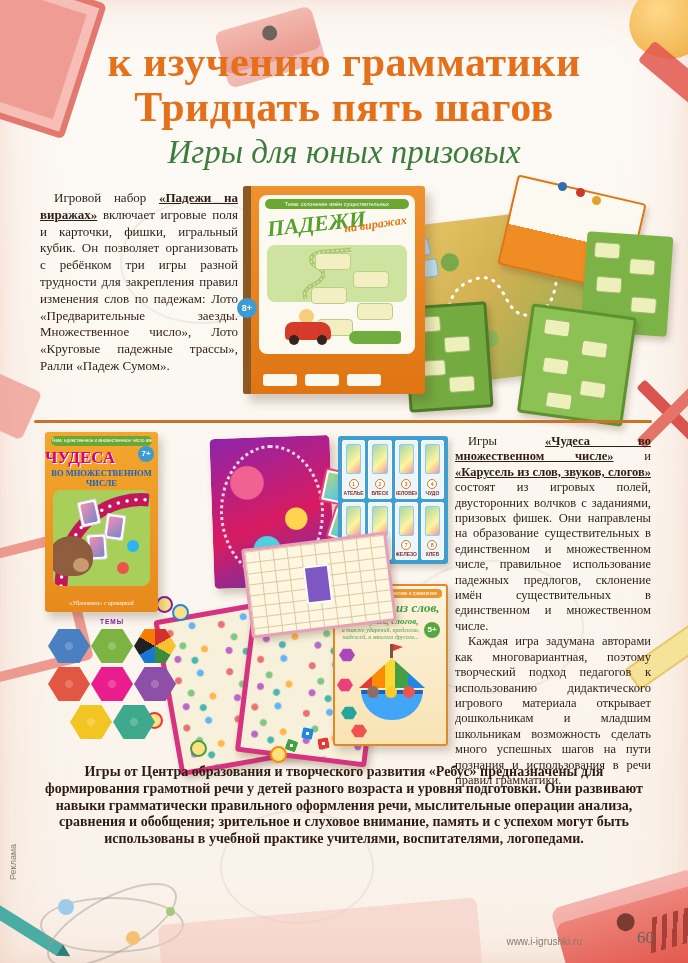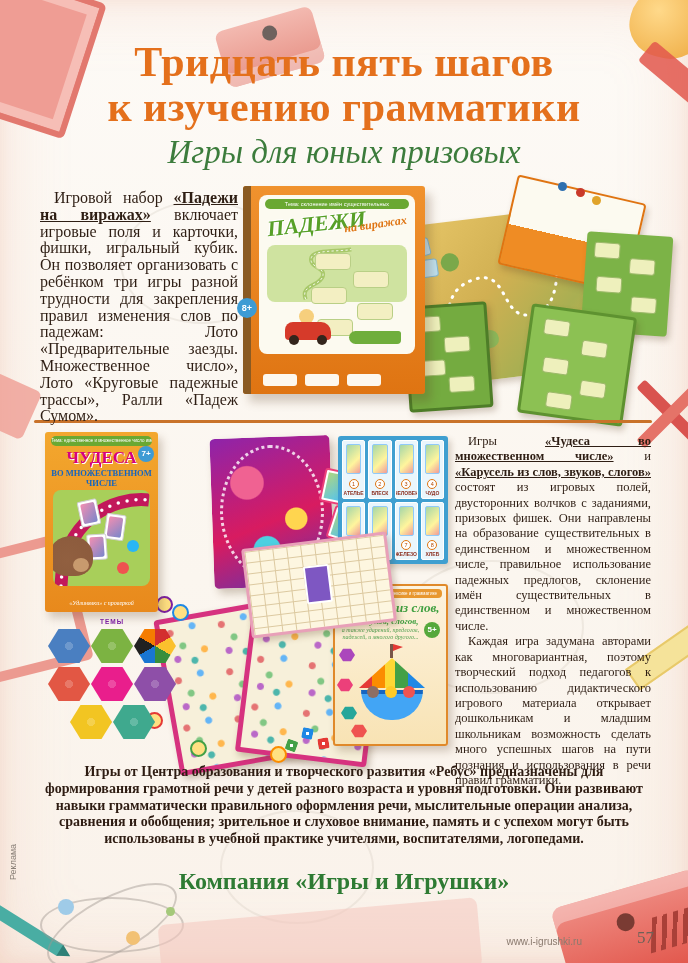--- a/index.html
+++ b/index.html
@@ -42,21 +42,21 @@
   .br-sharpener::before{content:"";position:absolute;right:16px;top:36px;width:44px;height:34px;
             background:repeating-linear-gradient(90deg,#a94038 0 5px,transparent 5px 11px);transform:skewX(-18deg);}
   .bottom-fade{left:160px;bottom:-18px;width:320px;height:70px;background:#f4c7bd;opacity:.55;transform:rotate(-5deg);border-radius:8px;}
   
   .title{position:absolute;left:0;right:0;top:40px;text-align:center;z-index:2;
          font-weight:bold;font-size:42px;line-height:1.08;color:#e4701c;letter-spacing:.5px;}
   .subtitle{position:absolute;left:0;right:0;top:134px;text-align:center;z-index:2;
          font-style:italic;font-size:33px;color:#3c7c3c;}
   
   .body-text{position:absolute;z-index:2;color:#2e1e14;text-align:justify;margin:0;}
-  .bt-left{left:40px;top:190px;width:198px;font-size:16px;line-height:16.8px;text-indent:14px;}
+  .bt-left{left:40px;top:190px;width:198px;font-size:13px;line-height:16.8px;text-indent:14px;}
   .bt-right{left:455px;top:434px;width:196px;font-size:12.5px;line-height:15.4px;}
   .bt-right p{margin:0;text-indent:13px;text-align:justify;}
   .bold-underline{font-weight:bold;text-decoration:underline;}
   .divider{position:absolute;left:34px;right:36px;top:420px;height:3px;background:#c9732a;border-radius:2px;z-index:1;}
   
   .bold-par{position:absolute;left:40px;right:40px;top:764px;z-index:2;text-align:center;
             font-weight:bold;font-size:14px;line-height:16.8px;color:#2e1c12;margin:0;}
   .company{position:absolute;left:0;right:0;top:868px;text-align:center;z-index:2;
             font-weight:bold;font-size:24px;color:#2e7b33;}
   .contacts{position:absolute;left:0;right:0;top:900px;text-align:center;z-index:2;
@@ -98,21 +98,21 @@
         background:linear-gradient(180deg,#fcfaf0 55%,#ef8c24 55%);border:2px solid #df7412;}
   .sp-green-r{left:176px;top:52px;width:86px;height:100px;transform:rotate(4deg);background:#7cb347;}
   .sp-stack-l{left:-2px;top:122px;width:78px;height:100px;transform:rotate(-4deg);background:#74ab40;border:3px solid #4e7d28;}
   .sp-stack-b{left:116px;top:128px;width:100px;height:104px;transform:rotate(8deg);background:#8cc153;border:3px solid #5e9230;}
   .sp .mini-cell{position:absolute;background:#eef0bc;border:1px solid #9cb96a;border-radius:3px;width:24px;height:14px;}
   .sp-card{position:absolute;width:26px;height:16px;background:#bfe0ee;border:1px solid #7fb6d2;border-radius:3px;}
   .sp-dot{position:absolute;border-radius:50%;width:9px;height:9px;}
   
   .box2{position:absolute;left:45px;top:432px;width:113px;height:180px;z-index:2;border-radius:3px;
         background:linear-gradient(180deg,#f3a72e,#e8891c);box-shadow:4px 6px 8px rgba(90,60,30,.25);}
-  .box2 .t1{position:absolute;left:0;right:0;top:16px;text-align:center;font-weight:bold;font-size:17px;color:#d6007f;
+  .box2 .t1{position:absolute;left:0;right:0;top:16px;text-align:left;font-weight:bold;font-size:17px;color:#d6007f;
         text-shadow:1px 1px 0 #fff;}
   .box2 .t2{position:absolute;left:0;right:0;top:36px;text-align:center;font-weight:bold;font-size:8.5px;color:#1565c0;}
   .box2 .t3{position:absolute;left:0;right:0;top:46px;text-align:center;font-weight:bold;font-size:8.5px;color:#1565c0;}
   .box2 .age{right:4px;top:14px;width:16px;height:16px;line-height:16px;font-size:8px;background:#3d9bd4;}
   .box2 .panel{position:absolute;left:8px;right:8px;top:58px;bottom:26px;background:#a8cf5a;border-radius:8px;overflow:hidden;}
   .box2 .hedge{position:absolute;left:-4px;bottom:10px;width:44px;height:40px;border-radius:50% 50% 40% 40%;
         background:radial-gradient(circle at 40% 60%,#a9765033,transparent),#8b5a3c;}
   .box2 .hedge::after{content:"";position:absolute;right:4px;bottom:4px;width:16px;height:14px;border-radius:50%;background:#c89a6e;}
   .box2 .mini-card{position:absolute;width:18px;height:24px;background:#fff;border:1px solid #d0d0d0;border-radius:2px;}
   .box2 .mini-card::after{content:"";position:absolute;inset:2px;border-radius:2px;background:linear-gradient(135deg,#f48fb1,#7986cb);}
@@ -210,22 +210,22 @@
     <div class="orbit"></div>
     <div class="orbit o2"></div>
     <div class="dot d1"></div>
     <div class="dot d2"></div>
     <div class="dot d3"></div>
   </div>
   <div class="deco bottom-fade"></div>
   <div class="deco br-sharpener"></div>
 
   <div class="title">
+    <div>к изучению грамматики</div>
     <div>Тридцать пять шагов</div>
-    <div>к изучению грамматики</div>
   </div>
   <div class="subtitle">Игры для юных призовых</div>
 
   <p class="body-text bt-left"><span>Игровой набор </span><span class="bold-underline">«Падежи на виражах»</span><span> включает игровые поля и карточки, фишки, игральный кубик. Он позволяет организовать с ребёнком три игры разной трудности для закрепления правил изменения слов по падежам: Лото «Предварительные заезды. Множественное число», Лото «Круговые падежные трассы», Ралли «Падеж Сумом».</span></p>
 
   <div class="box1">
     <div class="spine"></div>
     <div class="panel">
       <div class="tema-strip">Тема: склонение имён существительных</div>
       <div class="t-main">ПАДЕЖИ</div>
@@ -420,19 +420,18 @@
       </div>
     </div>
     <div class="hextok" style="left:4px;top:62px;background:#ab47bc;"></div>
     <div class="hextok" style="left:2px;top:92px;background:#ec407a;"></div>
     <div class="hextok" style="left:6px;top:120px;background:#26a69a;"></div>
     <div class="hextok" style="left:16px;top:138px;background:#ef5350;"></div>
   </div>
 
   <p class="bold-par">Игры от Центра образования и творческого развития «Ребус» предназначены для формирования грамотной речи у детей разного возраста и уровня подготовки. Они развивают навыки грамматически правильного оформления речи, мыслительные операции анализа, сравнения и обобщения; зрительное и слуховое внимание, память и с успехом могут быть использованы в учебной практике учителями, воспитателями, логопедами.</p>
 
-  <div class="company">Компания «Игры и Игрушки»</div>
 
   <div class="footer-site">www.i-igrushki.ru</div>
-  <div class="page-num">57</div>
+  <div class="page-num">60</div>
   <div class="side-label">Реклама</div>
 
 </div>
 
 </body></html>

